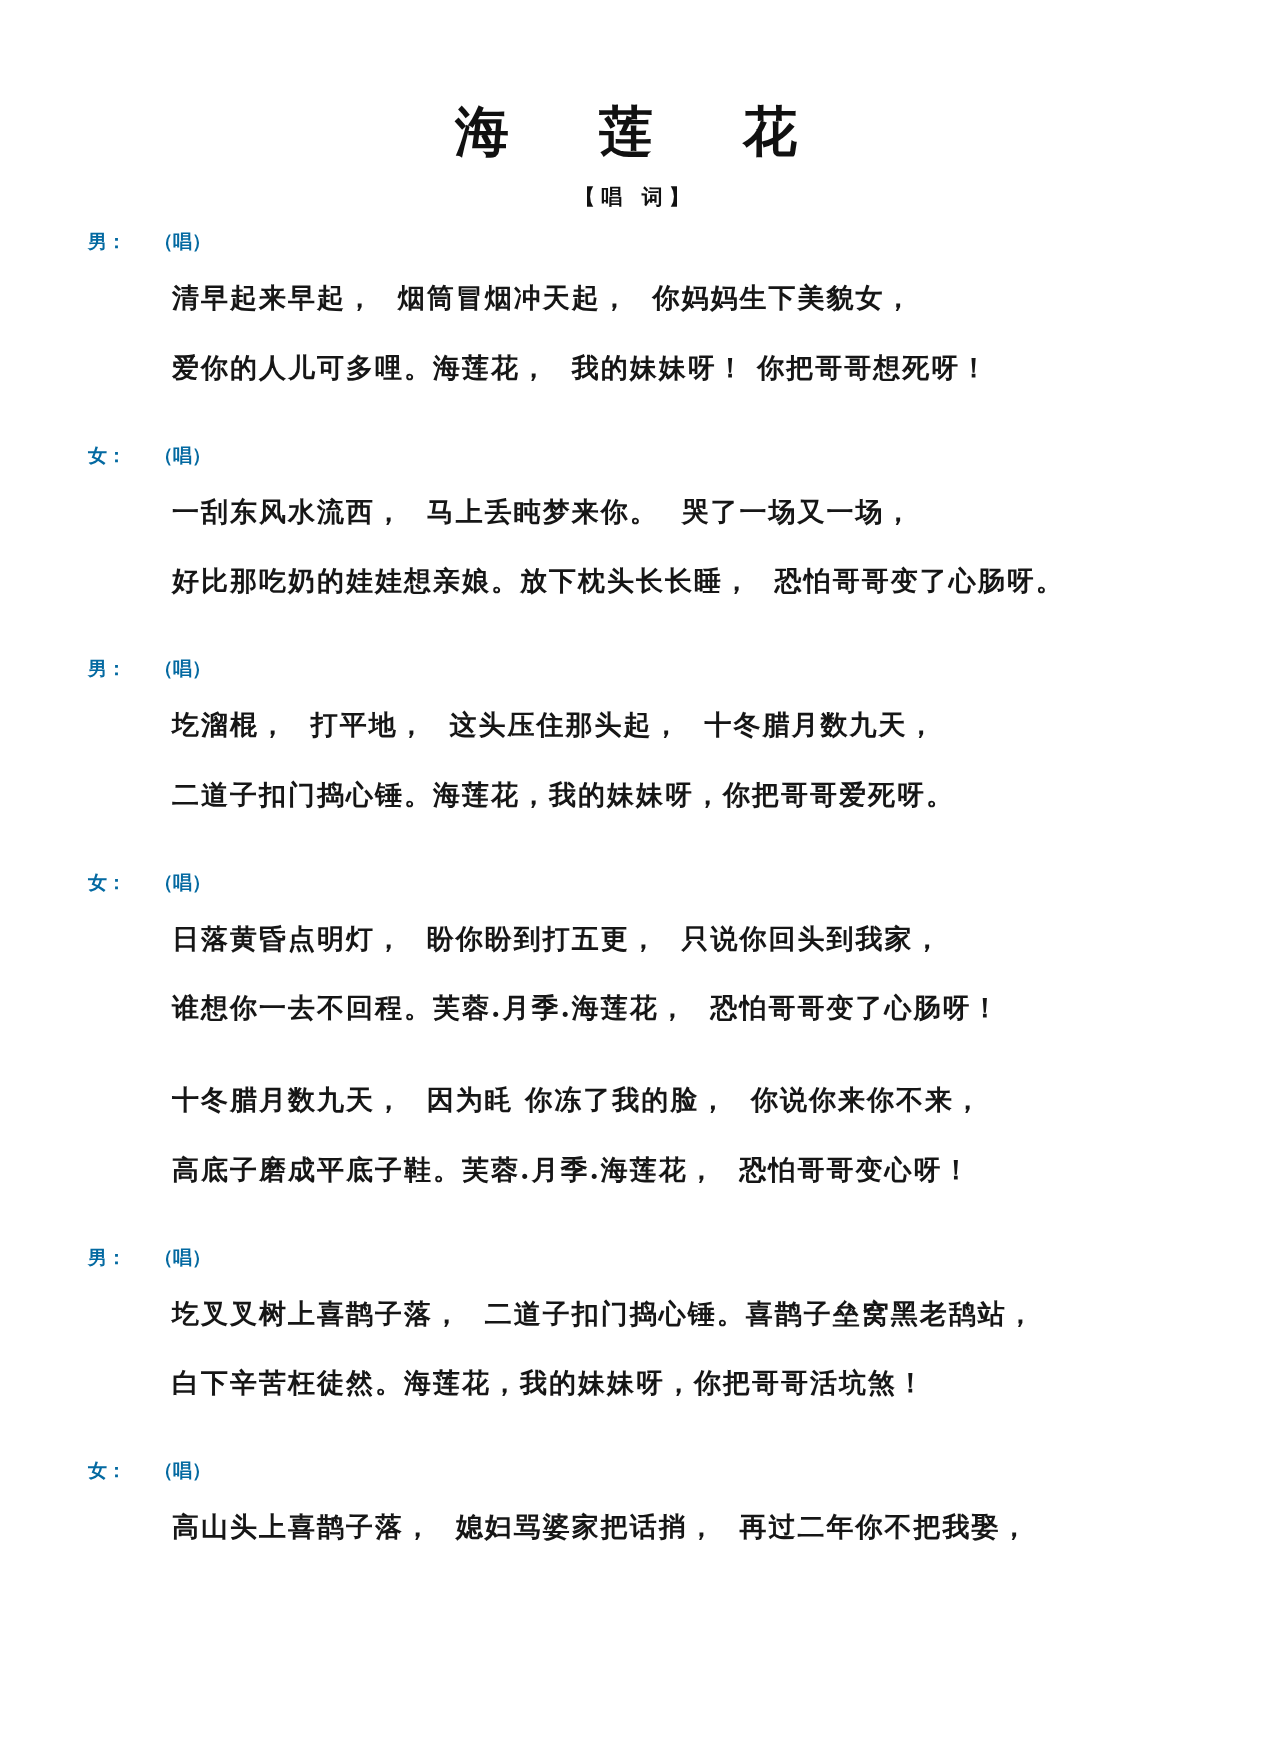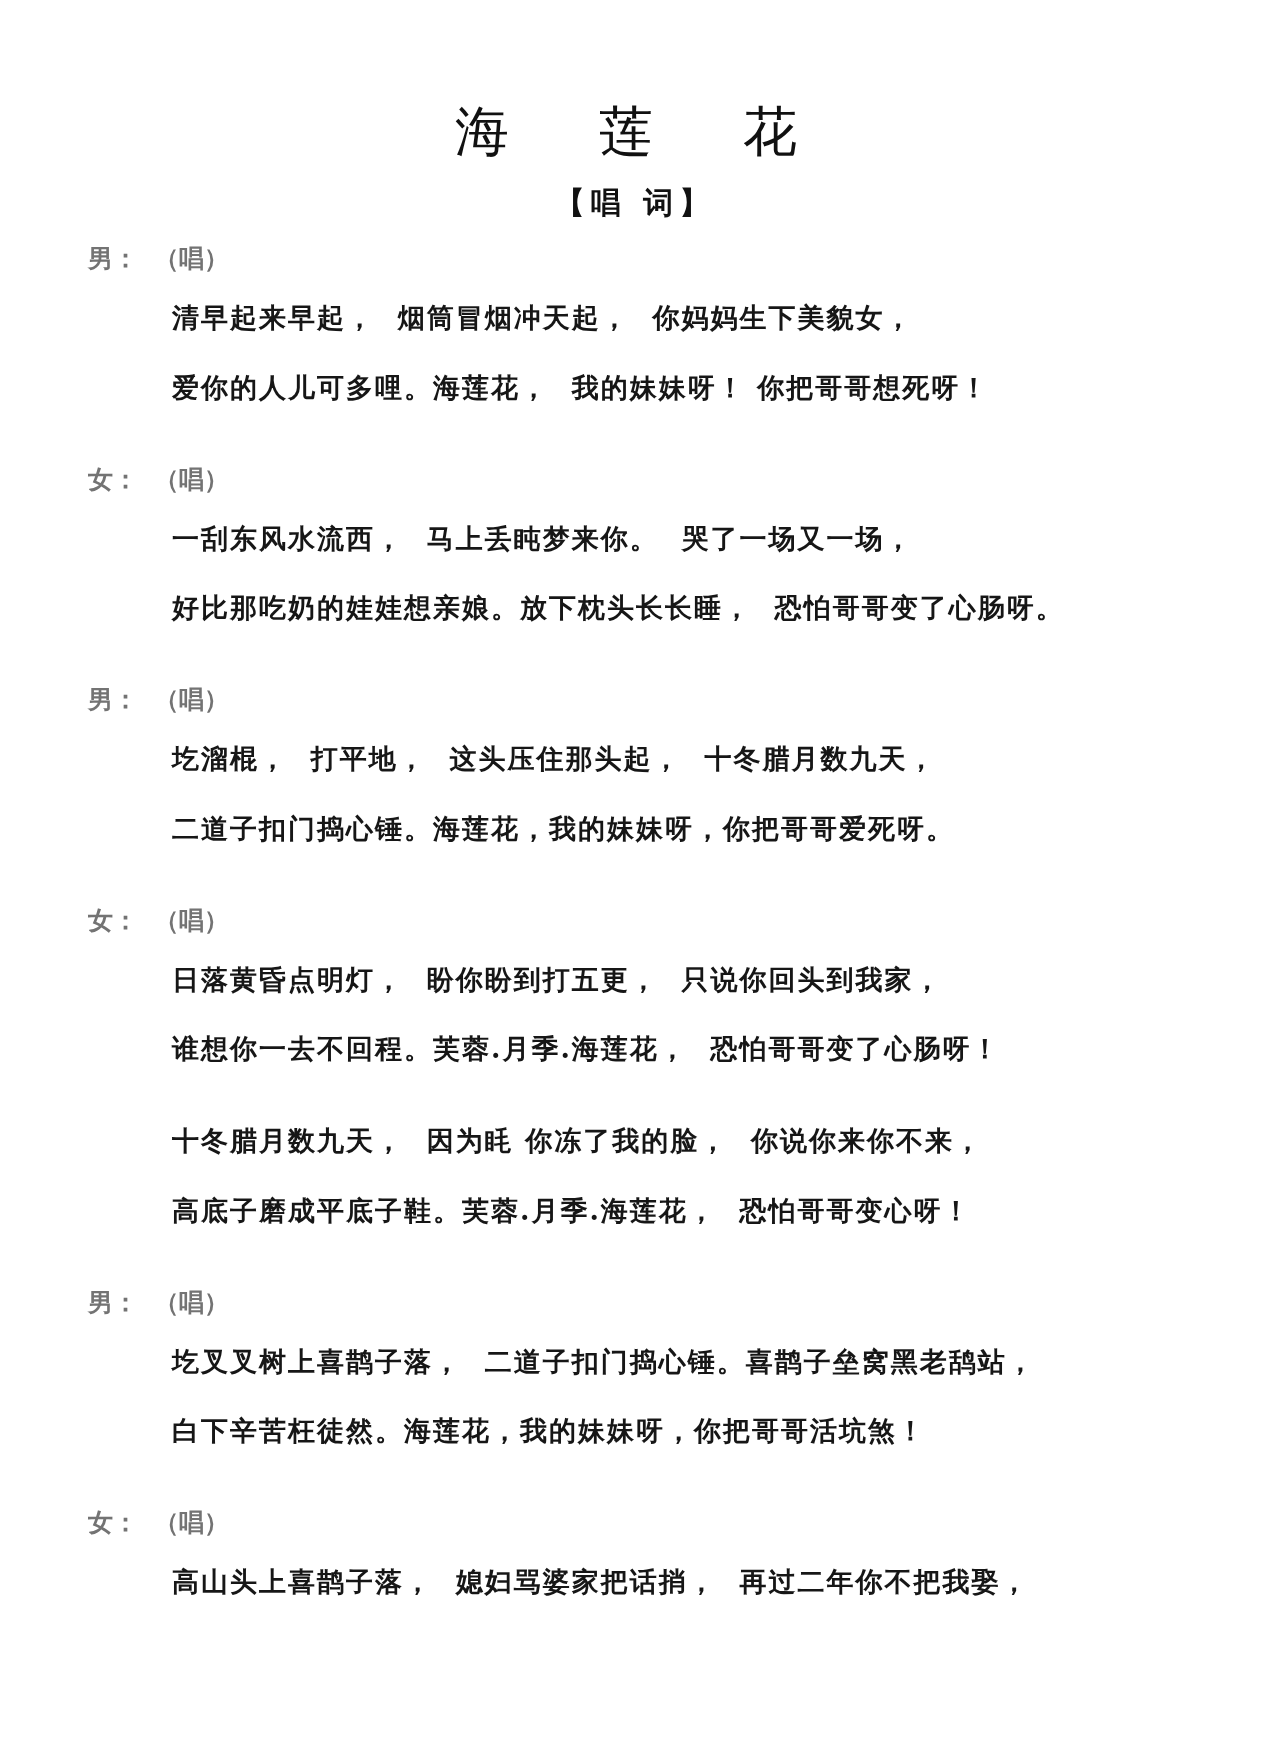--- a/index.html
+++ b/index.html
@@ -17,42 +17,42 @@
   .page {
     box-sizing: border-box;
     width: 1272px;
     min-height: 1754px;
     padding: 96px 90px 60px 88px;
     position: relative;
   }
   .doc-title {
     text-align: center;
     font-size: 54px;
-    font-weight: normal;
+    font-weight: bold;
     letter-spacing: 18px;
     color: #111;
     margin: 0 0 14px 0;
     font-family: "DejaVu Serif", serif;
   }
   .doc-subtitle {
     text-align: center;
-    font-size: 30px;
+    font-size: 21px;
     font-weight: bold;
     letter-spacing: 6px;
     color: #111;
     margin: 0 0 18px 0;
   }
   .lyric-section {
     margin: 0;
   }
   .speaker-line {
-    font-size: 25px;
+    font-size: 19px;
     font-weight: bold;
     margin: 14px 0 26px 0;
-    color: #737373;
+    color: #0369a1;
   }
   .speaker-label {
     display: inline-block;
     min-width: 66px;
   }
   .cue-label {
     display: inline-block;
   }
   .stanza {
     margin: 0 0 58px 0;

